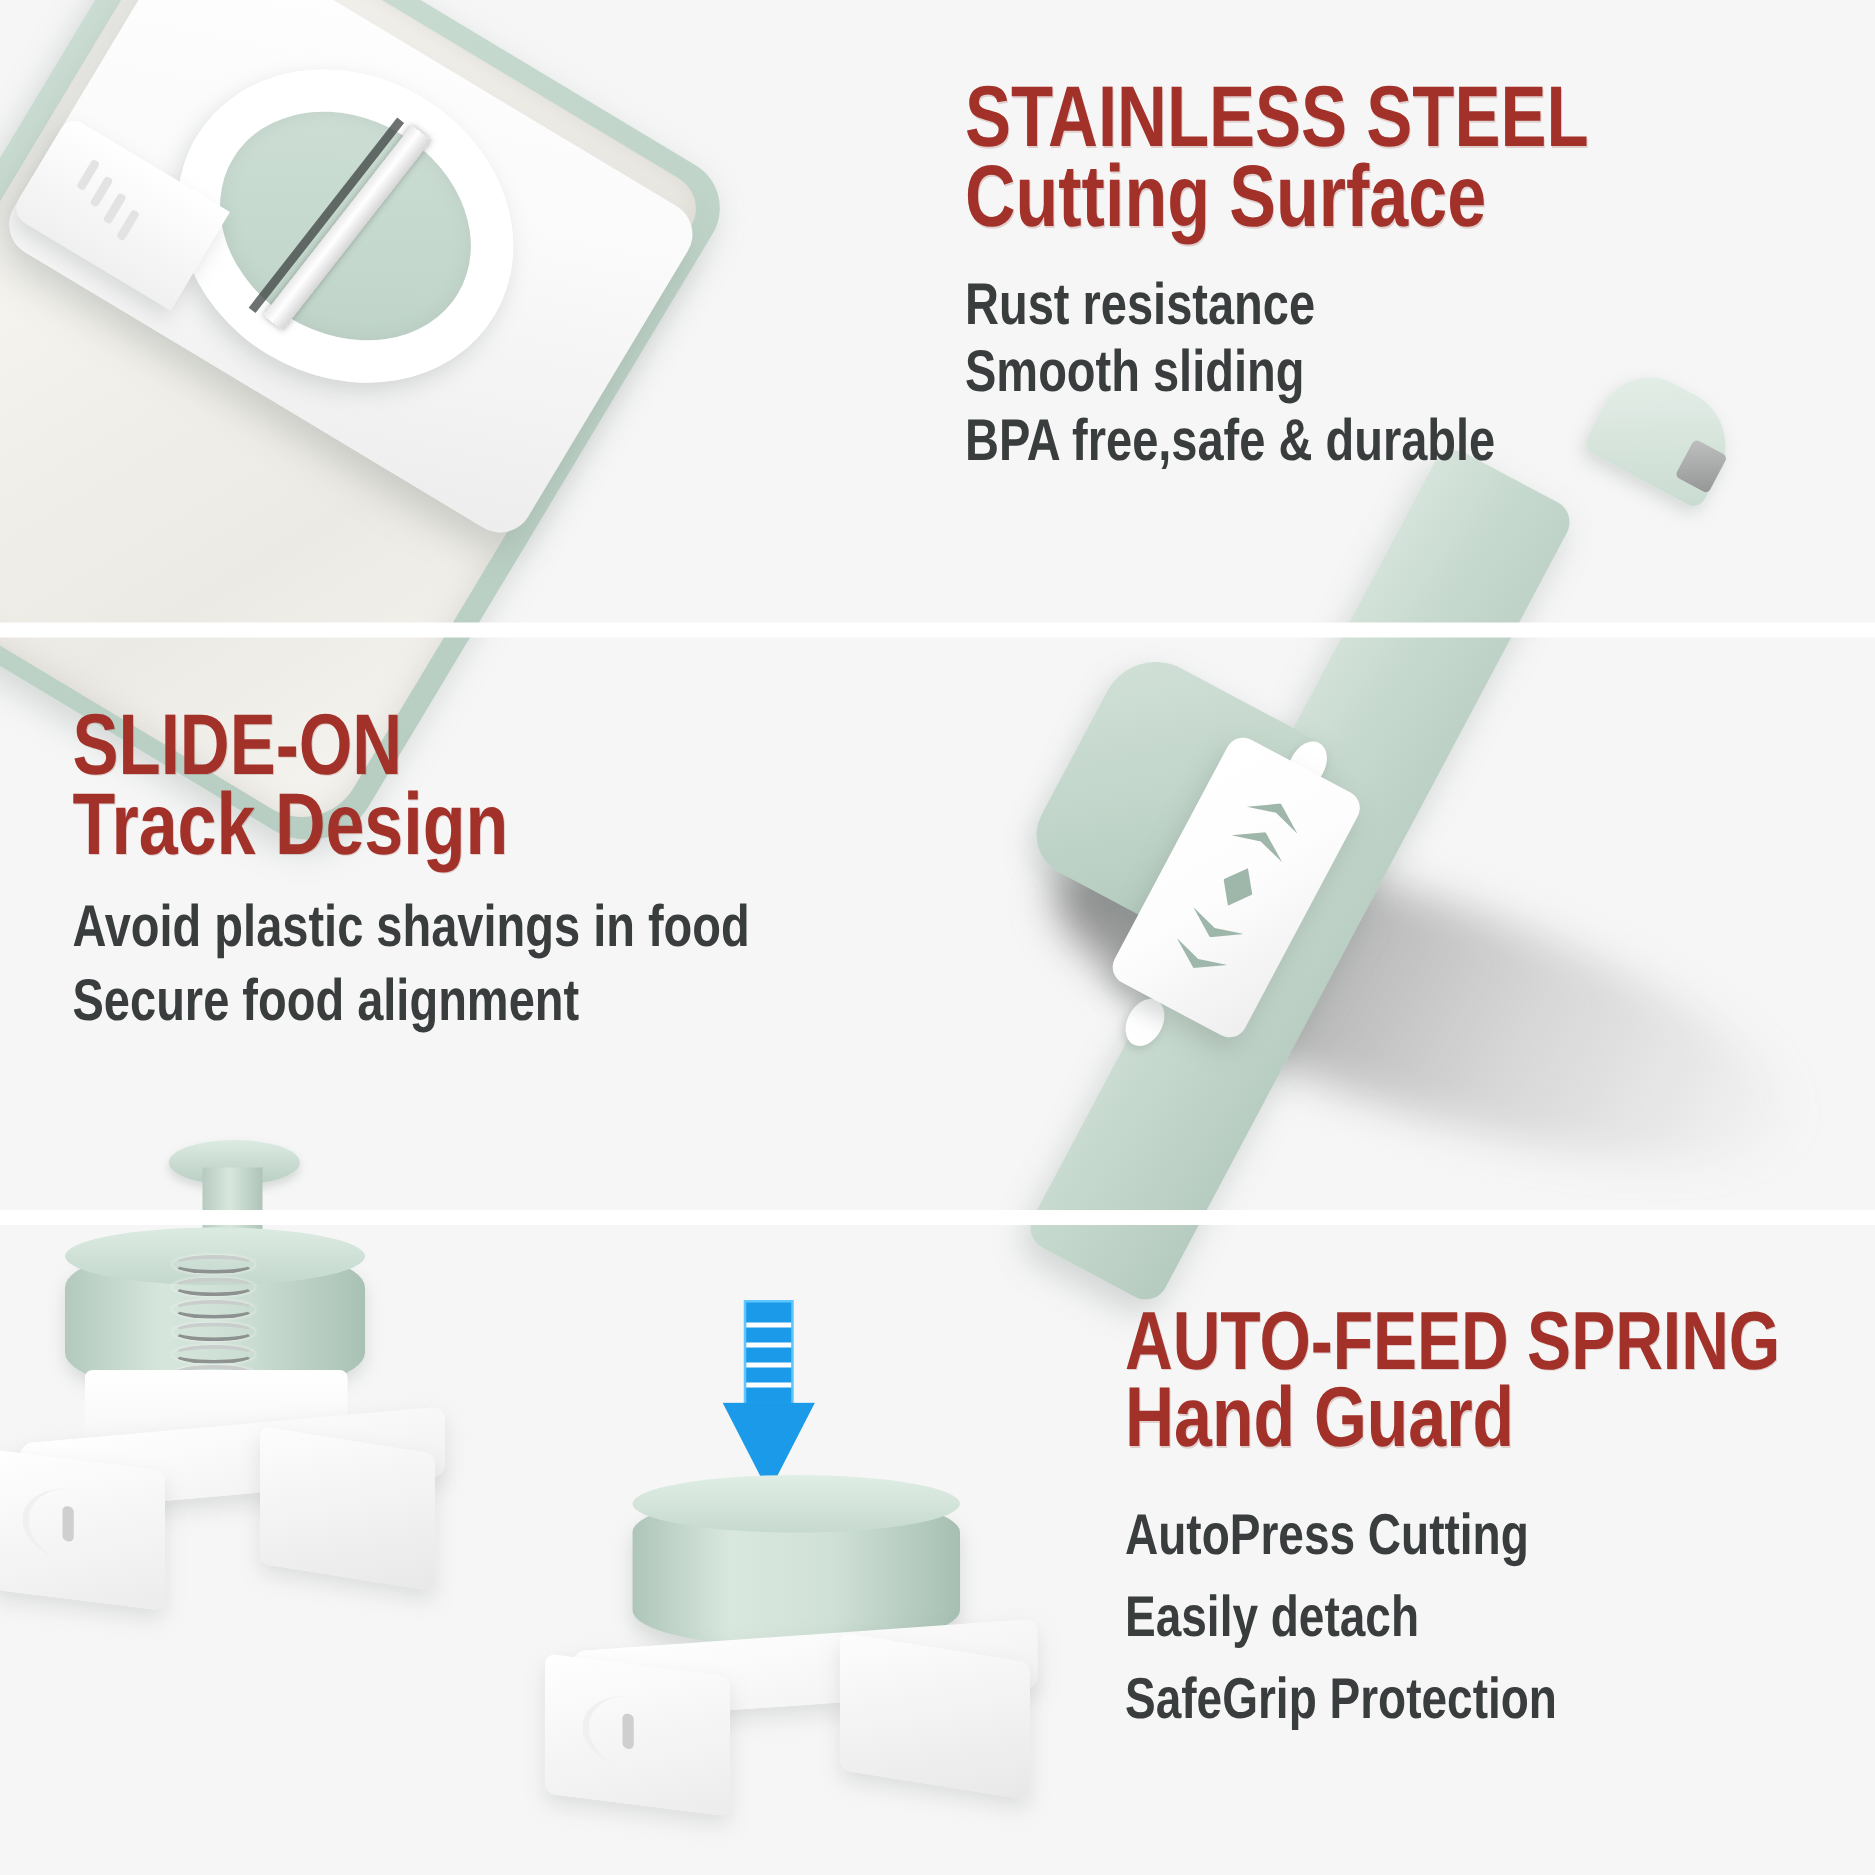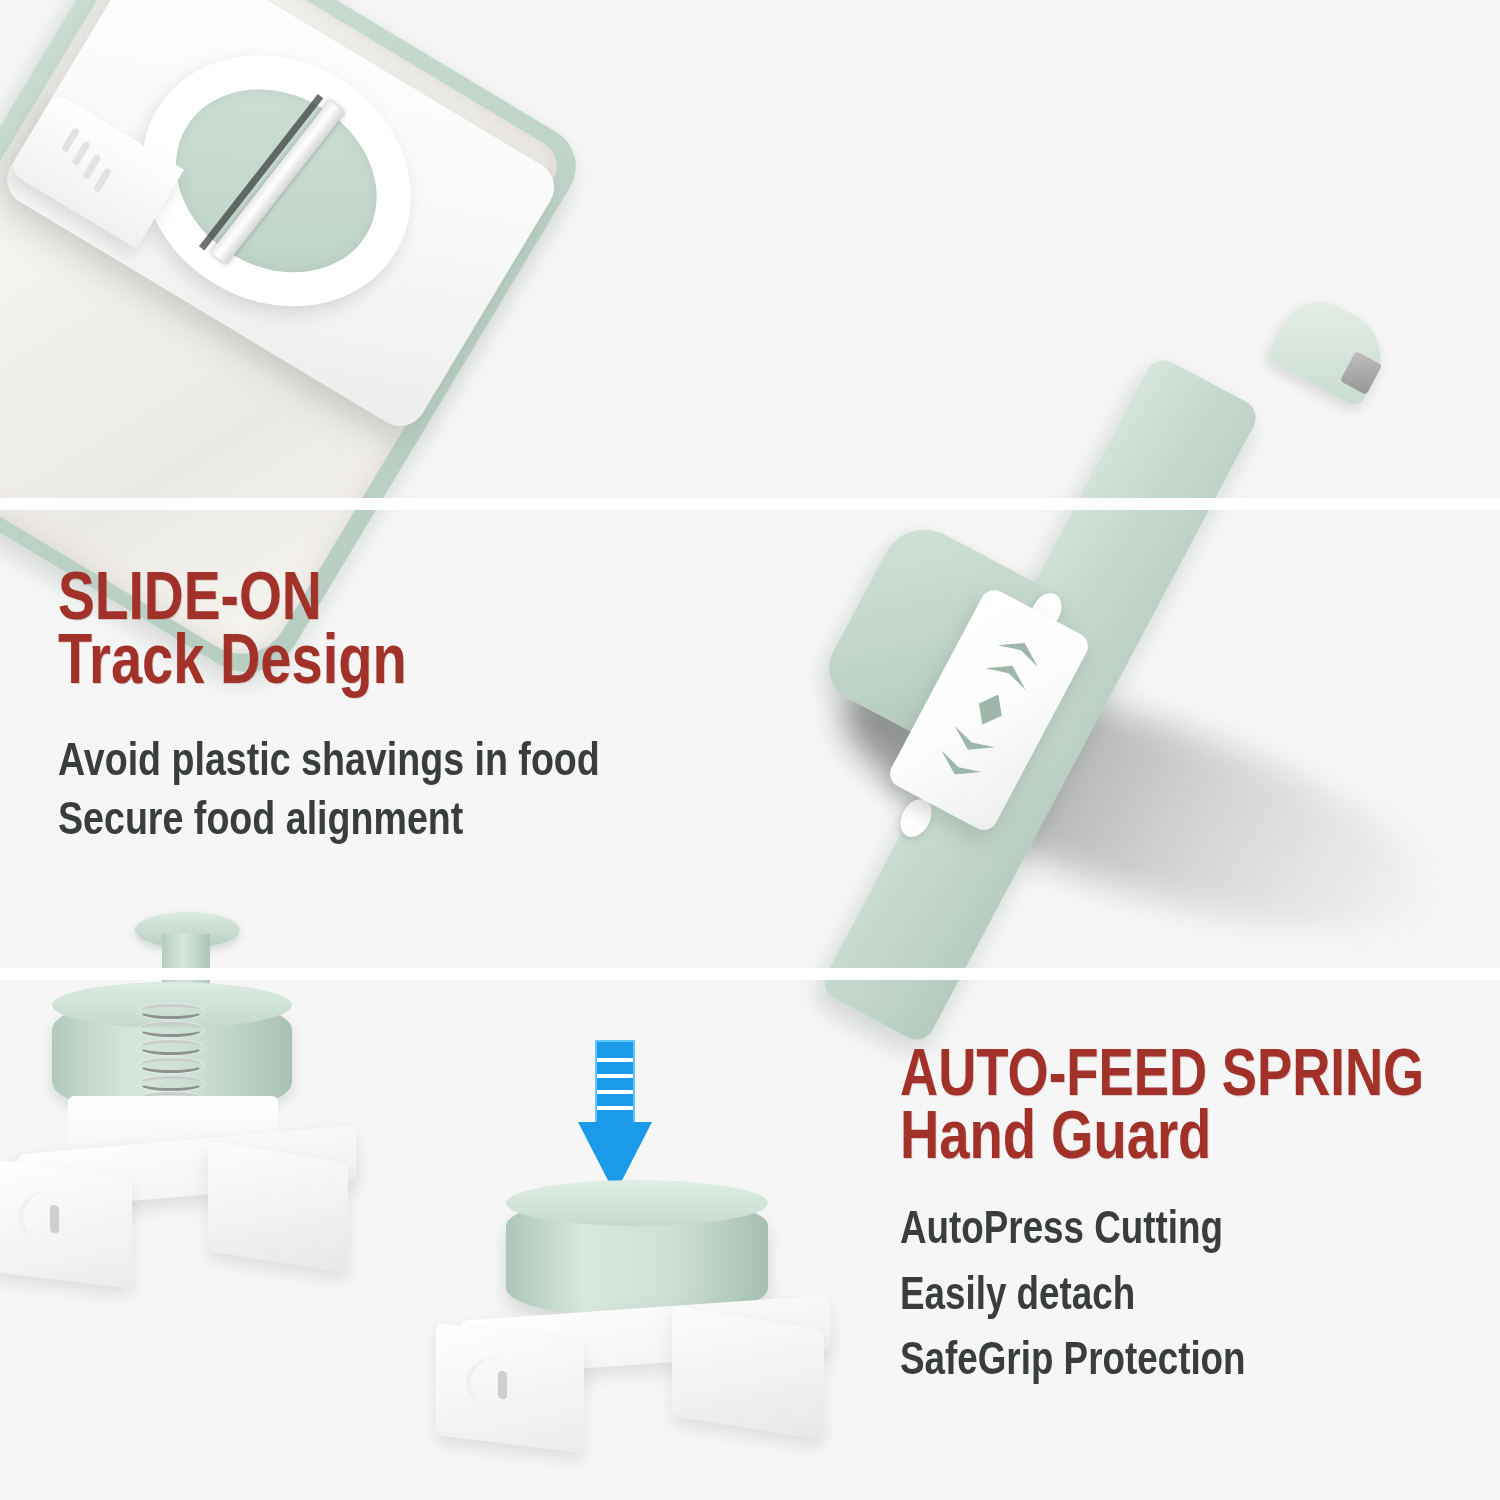--- a/index.html
+++ b/index.html
@@ -42,21 +42,21 @@
   }
 
   
   #block-steel{left:772px;top:62px;}
   #block-steel .hl{ }
   #block-steel .bodylist{margin-top:26px;}
   #block-steel .body-line{font-size:47px;}
 
   
   #block-slide{left:58px;top:564px;}
-  #block-slide .bodylist{margin-top:38px;}
+  #block-slide .bodylist{margin-top:20px;}
   #block-slide .body-line{font-size:47px;line-height:1.25;}
 
   
   #block-auto{left:900px;top:1042px;}
   #block-auto .hl-1{font-size:66px;}
   #block-auto .hl-2{font-size:68px;}
   #block-auto .bodylist{margin-top:30px;}
   #block-auto .body-line{font-size:46px;line-height:1.42;}
 
   
@@ -368,20 +368,29 @@
     <div class="p-wingR"></div>
     <div class="p-wingL">
       <div class="p-arc"></div>
       <div class="p-slot"></div>
     </div>
   </div>
 
   <div class="divider d1"></div>
   <div class="divider d2"></div>
 
+  <div class="txtblock" id="block-steel">
+    <div class="hl hl-1">STAINLESS STEEL</div>
+    <div class="hl hl-2">Cutting Surface</div>
+    <div class="bodylist">
+      <div class="body-line">Rust resistance</div>
+      <div class="body-line">Smooth sliding</div>
+      <div class="body-line">BPA free,safe &amp; durable</div>
+    </div>
+  </div>
 
   <div class="txtblock" id="block-slide">
     <div class="hl hl-1">SLIDE-ON</div>
     <div class="hl hl-2">Track Design</div>
     <div class="bodylist">
       <div class="body-line">Avoid plastic shavings in food</div>
       <div class="body-line">Secure food alignment</div>
     </div>
   </div>
 

